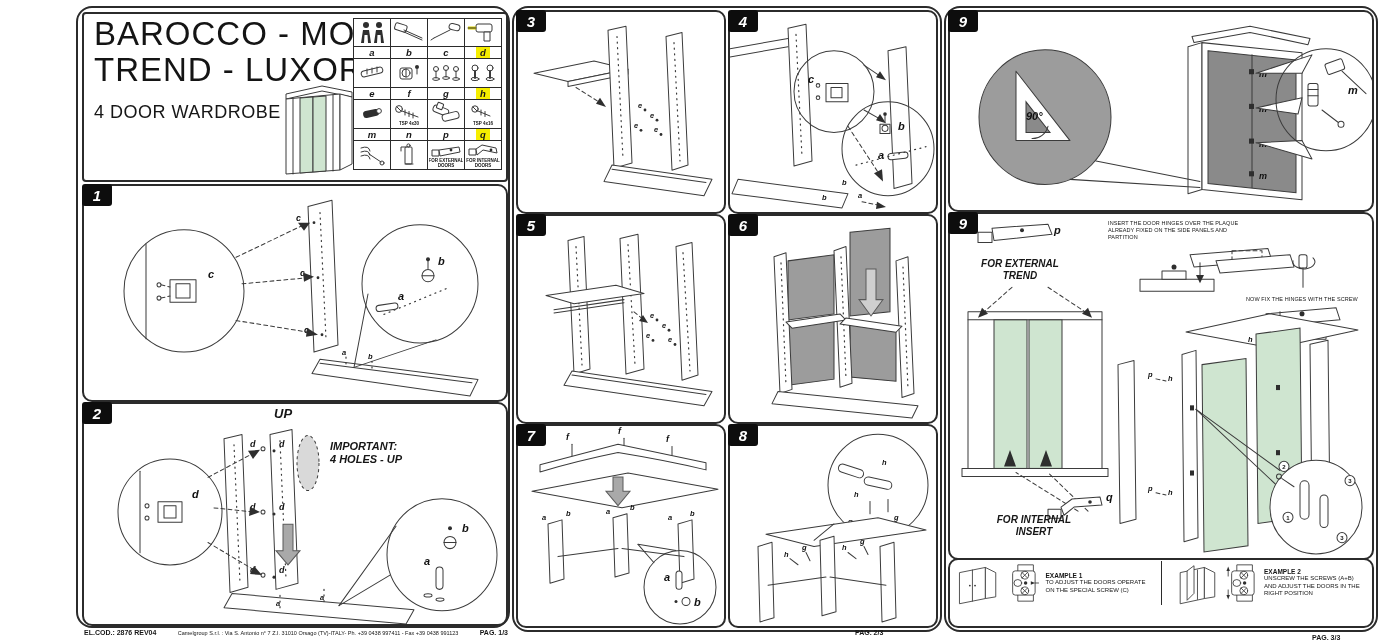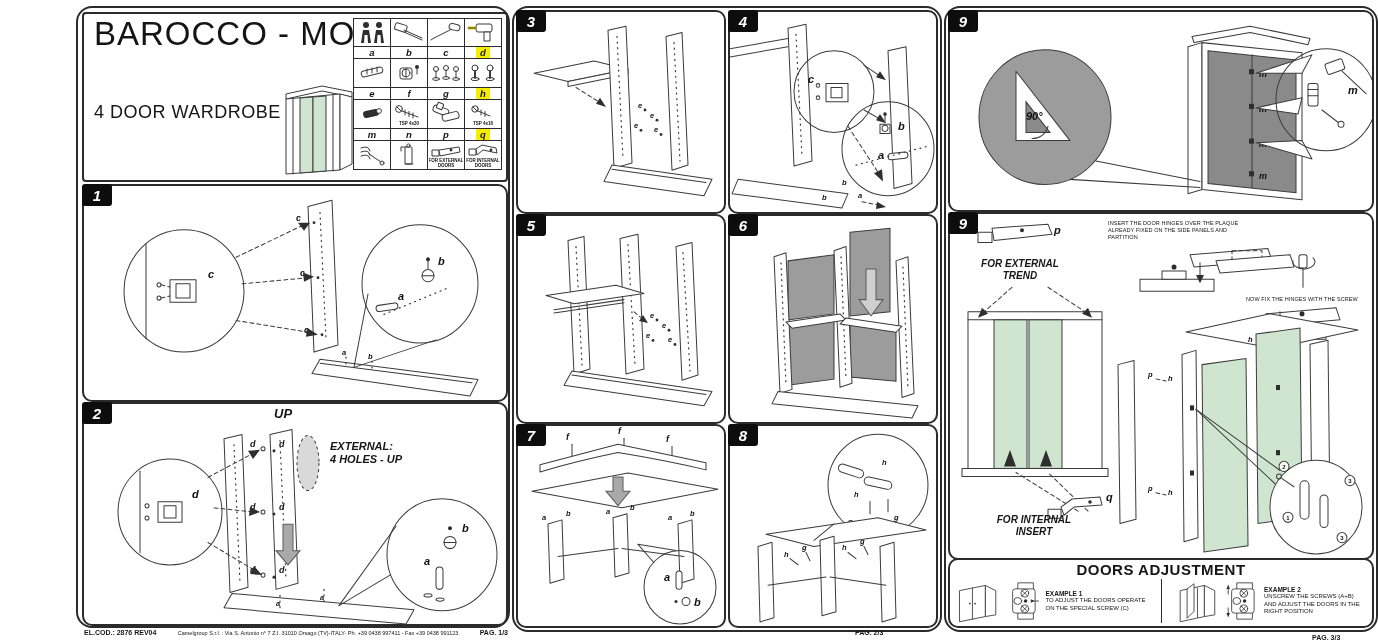--- a/index.html
+++ b/index.html
@@ -69,20 +69,21 @@
   #foot3{left:1312px;top:634px}
 </style>
 </head>
 <body>
 
 <div class="page" id="page1">
 
   <div class="box" id="titlebox">
     <div class="t1">
       <div>BAROCCO - MODA</div>
+      <div>TREND - LUXOR</div>
     </div>
     <div class="t2">4 DOOR WARDROBE</div>
 
     <svg id="wardrobe-illu" viewBox="0 0 74 94">
       <polygon class="fw" points="4,12 40,4 70,10 70,15 40,9 4,17"></polygon>
       <polygon class="fw" points="4,17 58,12 58,88 4,92"></polygon>
       <polygon class="fw" points="58,12 70,15 70,82 58,88"></polygon>
       <polygon class="fgr" points="18,16 31,15 31,90 18,91"></polygon>
       <polygon class="fgr" points="31,15 44,14 44,89 31,90"></polygon>
       <line class="ln" x1="11" y1="16" x2="11" y2="92"></line>
@@ -308,21 +309,21 @@
         <line class="ln" x1="344" y1="74" x2="344" y2="81"></line>
       <text class="lb" x="314" y="112">a</text>
       <rect class="fw" x="292" y="116" width="22" height="6" rx="3" transform="rotate(-8 303 119)"></rect>
       <line class="ln dot" x1="300" y1="126" x2="364" y2="100"></line>
     </svg>
   </div>
 
   <div class="box" style="left:4px;top:394px;width:422px;height:220px">
     <div class="badge">2</div>
     <div class="ov ov-up" style="left:190px;top:2px">UP</div>
-    <div class="ov ov-imp" style="left:246px;top:36px">EXTERNAL:</div>
+    <div class="ov ov-imp" style="left:246px;top:36px">IMPORTANT:</div>
     <div class="ov ov-imp" style="left:246px;top:49px">4 HOLES - UP</div>
     <svg class="stepsvg" viewBox="0 0 422 216" preserveAspectRatio="none">
       <polygon class="fw" points="140,34 158,30 164,180 146,185"></polygon>
         <line class="ln dot" x1="150" y1="40" x2="156" y2="176"></line>
       <polygon class="fw" points="186,30 208,25 214,176 192,182"></polygon>
         <line class="ln dot" x1="196" y1="36" x2="202" y2="172"></line>
       <ellipse class="fel" cx="224" cy="58" rx="11" ry="27"></ellipse>
       <text class="lbm" x="166" y="42">d</text>
       <circle class="ln" cx="179" cy="44" r="2"></circle>
         <circle class="fk" cx="190" cy="46" r="1.5"></circle>
@@ -674,21 +675,20 @@
         <text class="num" x="338" y="300.5" text-anchor="middle">1</text>
       </g>
       <g>
         <circle class="fw" cx="392" cy="318" r="5"></circle>
         <text class="num" x="392" y="320.5" text-anchor="middle">3</text>
       </g>
     </svg>
   </div>
 
   <div class="box" id="adjbox">
-    <div class="adj-head">DOORS ADJUSTMENT</div>
     <div class="adj-row">
       <svg width="50" height="44" viewBox="0 0 50 44">
         <polygon class="fw" points="4,10 34,4 34,40 4,46"></polygon>
           <polygon class="fw" points="34,4 46,10 46,38 34,40"></polygon>
         <line class="ln" x1="19" y1="7" x2="19" y2="43"></line>
           <circle class="fk" cx="16" cy="25" r="1"></circle>
           <circle class="fk" cx="22" cy="25" r="1"></circle>
       </svg>
       <svg width="42" height="44" viewBox="0 0 42 44">
         <rect class="fw" x="16" y="1" width="18" height="42"></rect>

